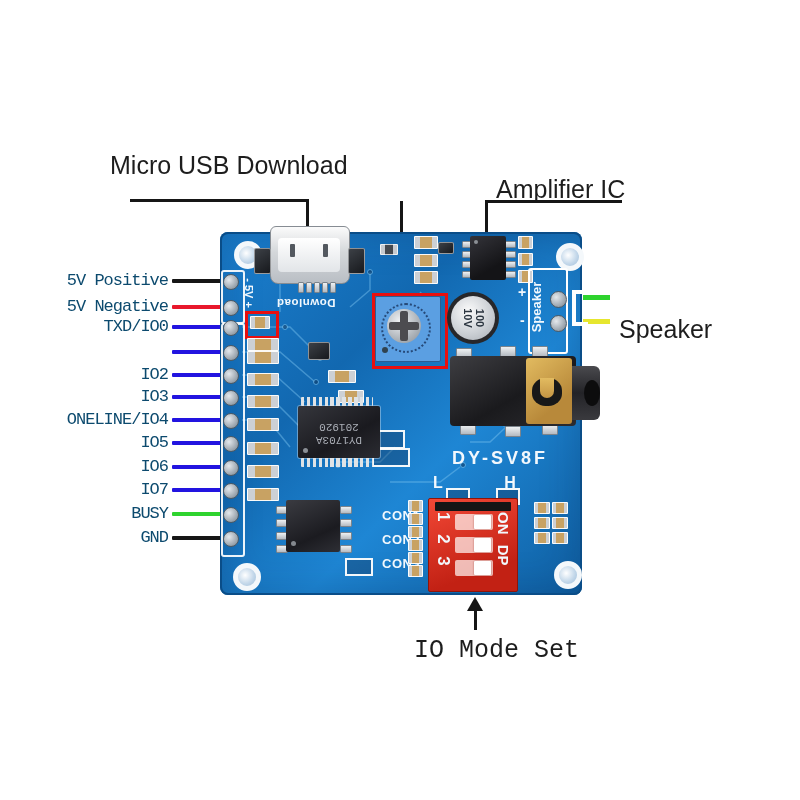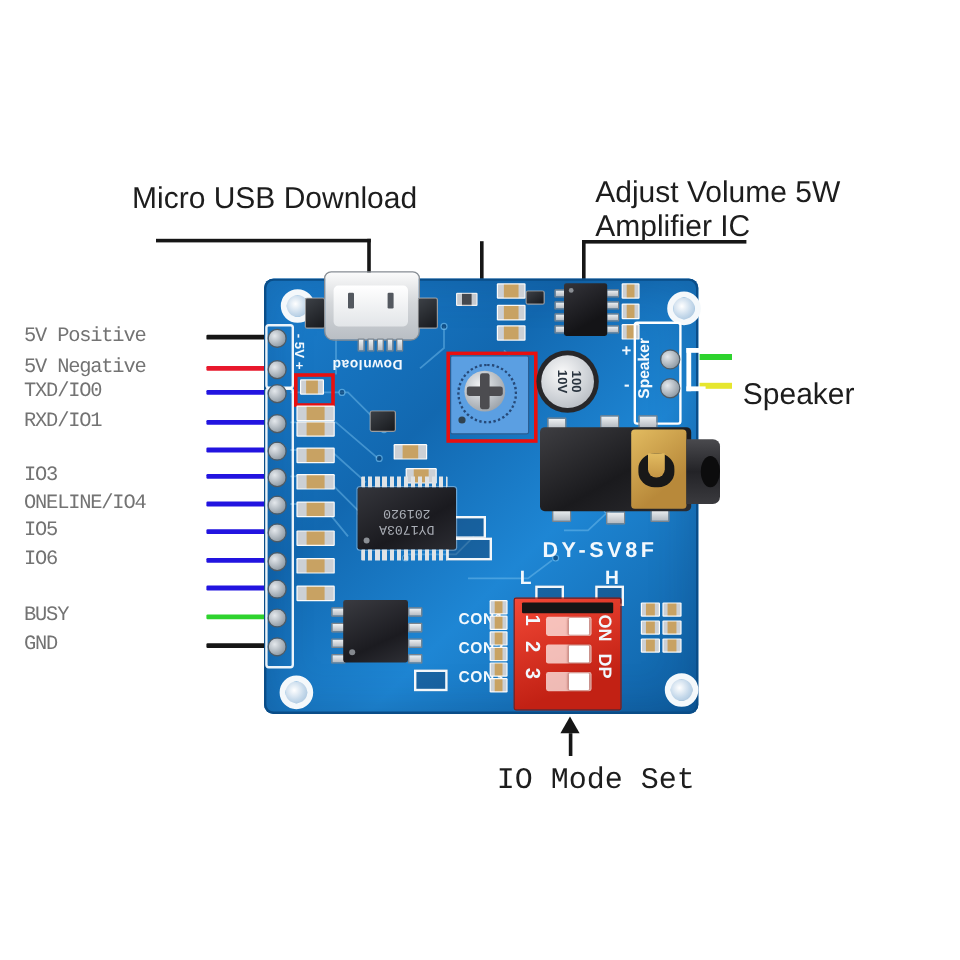--- a/index.html
+++ b/index.html
@@ -1,22 +1,22 @@
 <!DOCTYPE html>
 <html><head>
 <meta charset="utf-8">
 <style>
   html,body{margin:0;padding:0;background:#fff;}
   #canvas{position:relative;width:800px;height:800px;background:#ffffff;overflow:hidden;
           font-family:"Liberation Sans",sans-serif;}
   .abs{position:absolute;}
   .line{position:absolute;background:#161616;}
   .ann{position:absolute;font:400 25px/29px "Liberation Sans",sans-serif;color:#1d1d1d;white-space:pre;}
-  .pinlabel{position:absolute;left:20px;width:148px;
-            font:400 17px/20px "Liberation Mono",monospace;letter-spacing:-1px;color:#737373;white-space:pre;}
+  .pinlabel{position:absolute;left:20px;width:148px;text-align:right;
+            font:400 17px/20px "Liberation Mono",monospace;letter-spacing:-1px;color:#0c4a6e;white-space:pre;}
   .wire{position:absolute;left:172px;width:52px;height:4px;border-radius:1px;}
   
   #board{position:absolute;left:220px;top:232px;width:362px;height:363px;border-radius:8px;
          background:linear-gradient(135deg,#1b80d0 0%,#1268b0 35%,#1e86d4 62%,#0f5fa2 100%);
          box-shadow:inset 0 0 0 2px #0a4d88, inset 0 0 40px rgba(0,30,70,.25);}
   .hole{position:absolute;width:18px;height:18px;border-radius:50%;border:5px solid #f4f8fb;
         background:radial-gradient(circle at 40% 40%,#ffffff,#c4d8ea 55%,#9dbcd8);}
   .pinstrip{position:absolute;left:1px;width:20px;border:2px solid rgba(255,255,255,.92);border-radius:3px;}
   .pad{position:absolute;width:14px;height:14px;border-radius:50%;border:1px solid #4e5a64;
        background:radial-gradient(circle at 35% 35%,#e4e8ec,#97a1aa 70%,#707a84);}
@@ -33,21 +33,21 @@
   .dipknob{position:absolute;top:1px;width:17px;height:14px;background:#ffffff;border-radius:1px;box-shadow:0 0 2px rgba(120,20,10,.6);}
   .vert{writing-mode:vertical-rl;text-orientation:sideways;}
   .whitebox{position:absolute;border:2px solid rgba(255,255,255,.95);background:rgba(20,45,80,.35);}
 </style>
 </head>
 <body>
 
 <div id="canvas">
 
   <div class="ann" style="left:110px;top:151px;"><span>Micro USB Download</span><br></div>
-  <div class="ann" style="left:496px;top:146px;"><span>Adjust Volume 5W</span><br><span>Amplifier IC</span></div>
+  <div class="ann" style="left:496px;top:146px;"><br><span>Amplifier IC</span></div>
   <div class="ann" style="left:614px;top:286px;"><br><span style="margin-left:5px;">Speaker</span></div>
   <div class="ann" style="left:414px;top:636px;font-family:Liberation Mono, monospace;">IO Mode Set</div>
 
   <div class="line" style="left:130px;top:199px;width:179px;height:3px;"></div>
   <div class="line" style="left:306px;top:199px;width:3px;height:29px;"></div>
 
   <div class="line" style="left:400px;top:201px;width:3px;height:87px;"></div>
   <div class="abs" style="left:392px;top:286px;width:0;height:0;border-left:9px solid transparent;border-right:9px solid transparent;border-top:16px solid #161616;"></div>
 
   <div class="line" style="left:485px;top:200px;width:137px;height:3px;"></div>
@@ -58,31 +58,32 @@
 
   <div class="abs" style="left:467px;top:597px;width:0;height:0;border-left:8px solid transparent;border-right:8px solid transparent;border-bottom:14px solid #161616;"></div>
   <div class="line" style="left:474px;top:611px;width:3px;height:19px;"></div>
 
   <div class="pinlabel" style="top:271px;">5V Positive</div>
     <div class="wire" style="top: 279px; background: rgb(22, 22, 22);"></div>
   <div class="pinlabel" style="top:297px;">5V Negative</div>
     <div class="wire" style="top: 305px; background: rgb(232, 24, 44);"></div>
   <div class="pinlabel" style="top:317px;">TXD/IO0</div>
     <div class="wire" style="top: 325px; background: rgb(34, 20, 224);"></div>
-  <div class="pinlabel" style="top:342px;">RXD/IO1</div>
     <div class="wire" style="top: 350px; background: rgb(34, 20, 224);"></div>
+  <div class="pinlabel" style="top:365px;">IO2</div>
     <div class="wire" style="top: 373px; background: rgb(34, 20, 224);"></div>
   <div class="pinlabel" style="top:387px;">IO3</div>
     <div class="wire" style="top: 395px; background: rgb(34, 20, 224);"></div>
   <div class="pinlabel" style="top:410px;">ONELINE/IO4</div>
     <div class="wire" style="top: 418px; background: rgb(34, 20, 224);"></div>
   <div class="pinlabel" style="top:433px;">IO5</div>
     <div class="wire" style="top: 441px; background: rgb(34, 20, 224);"></div>
   <div class="pinlabel" style="top:457px;">IO6</div>
     <div class="wire" style="top: 465px; background: rgb(34, 20, 224);"></div>
+  <div class="pinlabel" style="top:480px;">IO7</div>
     <div class="wire" style="top: 488px; background: rgb(34, 20, 224);"></div>
   <div class="pinlabel" style="top:504px;">BUSY</div>
     <div class="wire" style="top: 512px; background: rgb(46, 211, 46);"></div>
   <div class="pinlabel" style="top:528px;">GND</div>
     <div class="wire" style="top: 536px; background: rgb(22, 22, 22);"></div>
 
   <div id="board">
 
     <svg class="abs" style="left:0;top:0;" width="362" height="363">
       <g stroke="#7cc4f0" stroke-width="1.5" fill="none" opacity="0.45">

